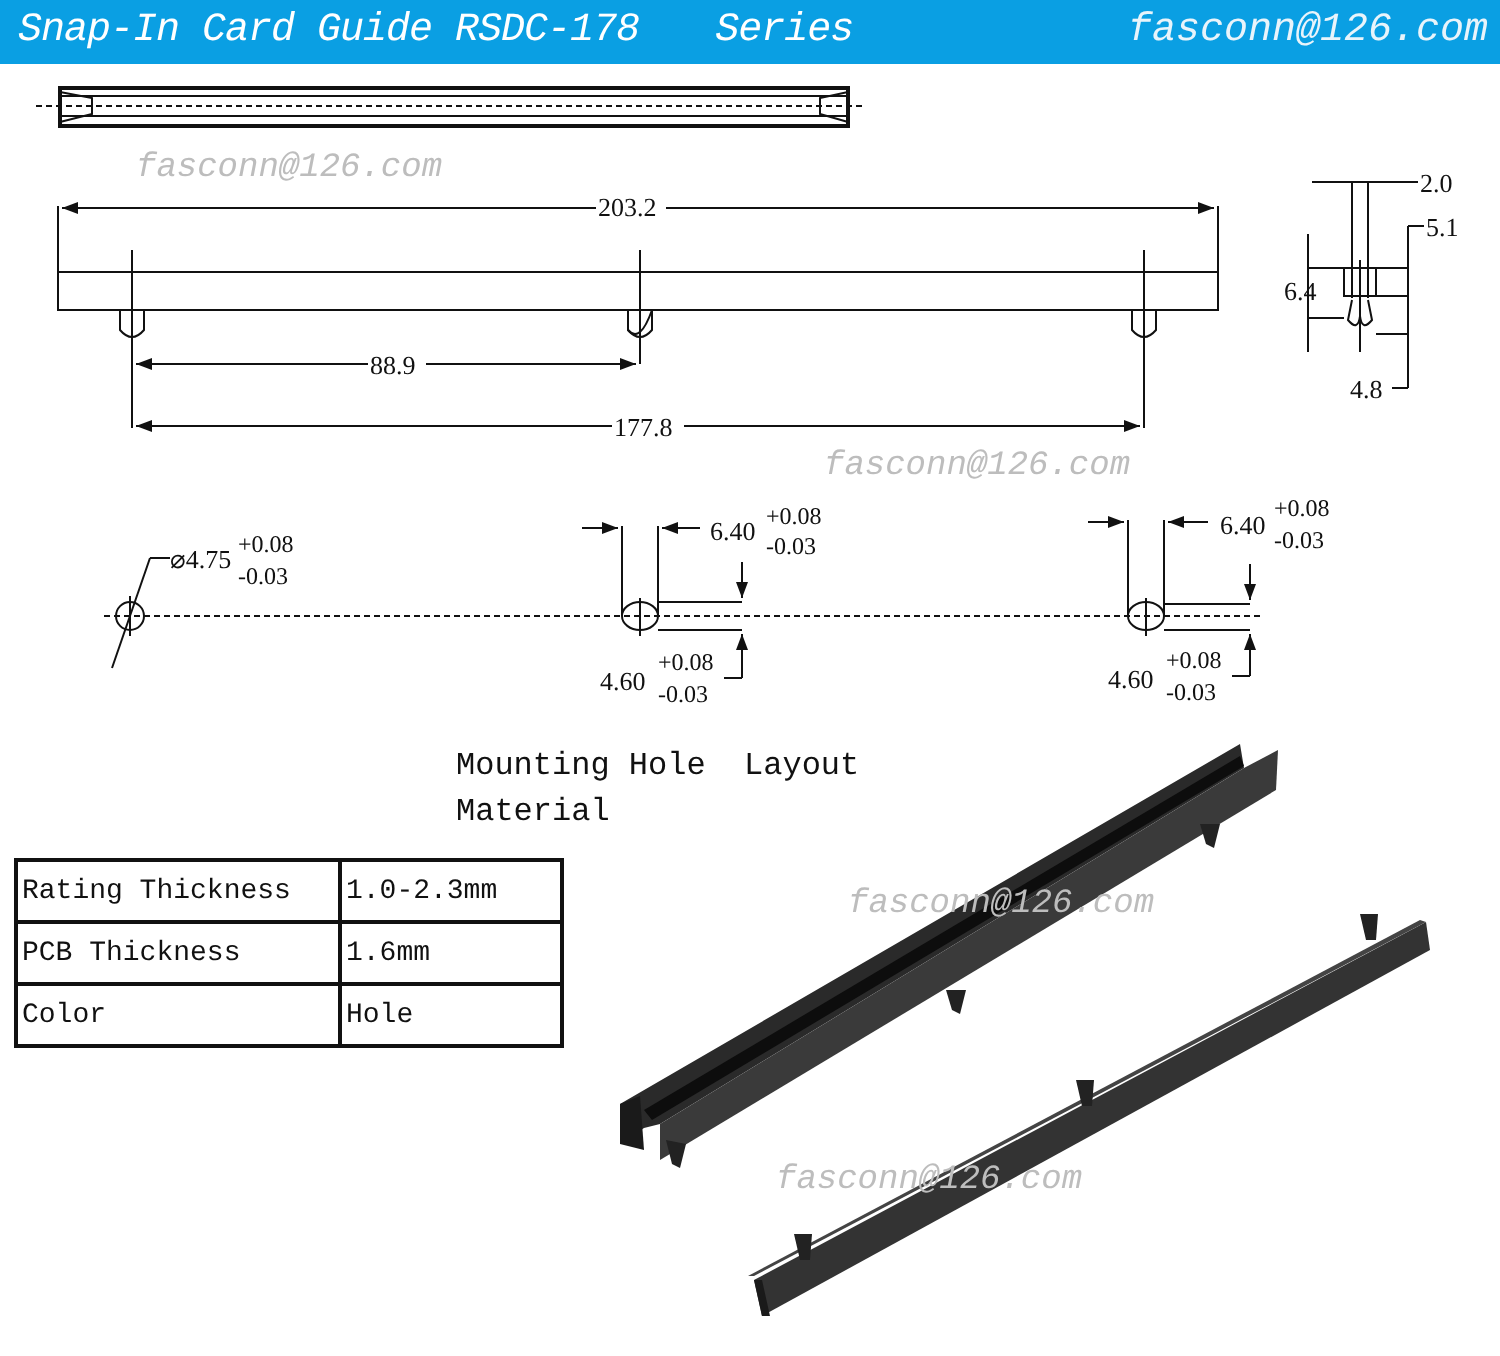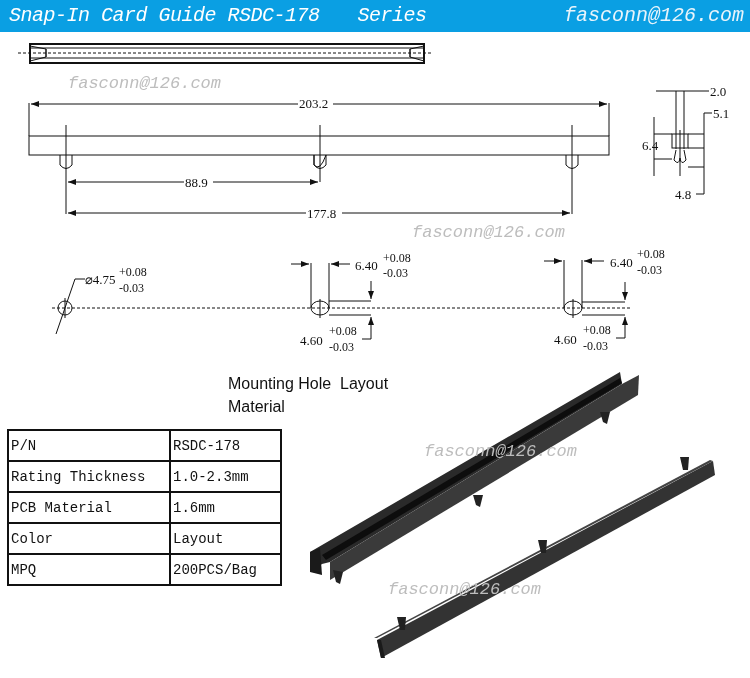--- a/index.html
+++ b/index.html
@@ -9,21 +9,21 @@
     .header-title { position: absolute; left: 9px; top: 4px; color: #fff; font-size: 20px;
                     font-family: "Liberation Mono", "DejaVu Sans Mono", monospace; font-style: italic; letter-spacing: -0.5px; }
     .header-title .series { margin-left: 38px; }
     .header-email { position: absolute; right: 6px; top: 4px; color: #e8f4fb; font-size: 20px;
                     font-family: "Liberation Mono", "DejaVu Sans Mono", monospace; font-style: italic; }
     svg.drawing { position: absolute; left: 0; top: 0; }
     .dim { font-family: "Liberation Serif", "DejaVu Serif", serif; font-size: 13px; fill: #111; }
     .dim-sm { font-family: "Liberation Serif", "DejaVu Serif", serif; font-size: 12px; fill: #111; }
     .wm { font-family: "Liberation Mono", "DejaVu Sans Mono", monospace; font-style: italic; font-size: 17px; fill: #bdbdbd; }
     .caption { position: absolute; left: 228px; top: 372px; font-size: 16px; line-height: 23px;
-               font-family: Liberation Sans, sans-serif; }
+               font-family: Liberation Mono, monospace; }
     table.spec { position: absolute; left: 7px; top: 429px; border-collapse: collapse; }
     table.spec td { border: 2px solid #111; height: 29px; padding: 0 2px; font-size: 14px;
                     font-family: "Liberation Mono", "DejaVu Sans Mono", monospace; white-space: nowrap; }
     table.spec td.k { width: 156px; }
     table.spec td.v { width: 105px; }
   </style>
 </head>
 <body>
 
 <div class="header">
@@ -168,34 +168,26 @@
   <text class="wm" x="388" y="594">fasconn@126.com</text>
 </svg>
 
 <div class="caption">
   <div style="white-space:pre">Mounting Hole  Layout</div>
   <div>Material</div>
 </div>
 
 <table class="spec">
   <tbody>
-      <tr>
-        <td class="k">P/N</td>
-        <td class="v">RSDC-178</td>
-      </tr>
   <tr>
         <td class="k">Rating Thickness</td>
         <td class="v">1.0-2.3mm</td>
       </tr>
   <tr>
-        <td class="k">PCB Material</td>
+        <td class="k">PCB Thickness</td>
         <td class="v">1.6mm</td>
       </tr>
   <tr>
         <td class="k">Color</td>
-        <td class="v">Layout</td>
-      </tr>
-  <tr>
-        <td class="k">MPQ</td>
-        <td class="v">200PCS/Bag</td>
+        <td class="v">Hole</td>
       </tr>
 </tbody>
   </table>
 
 </body></html>

